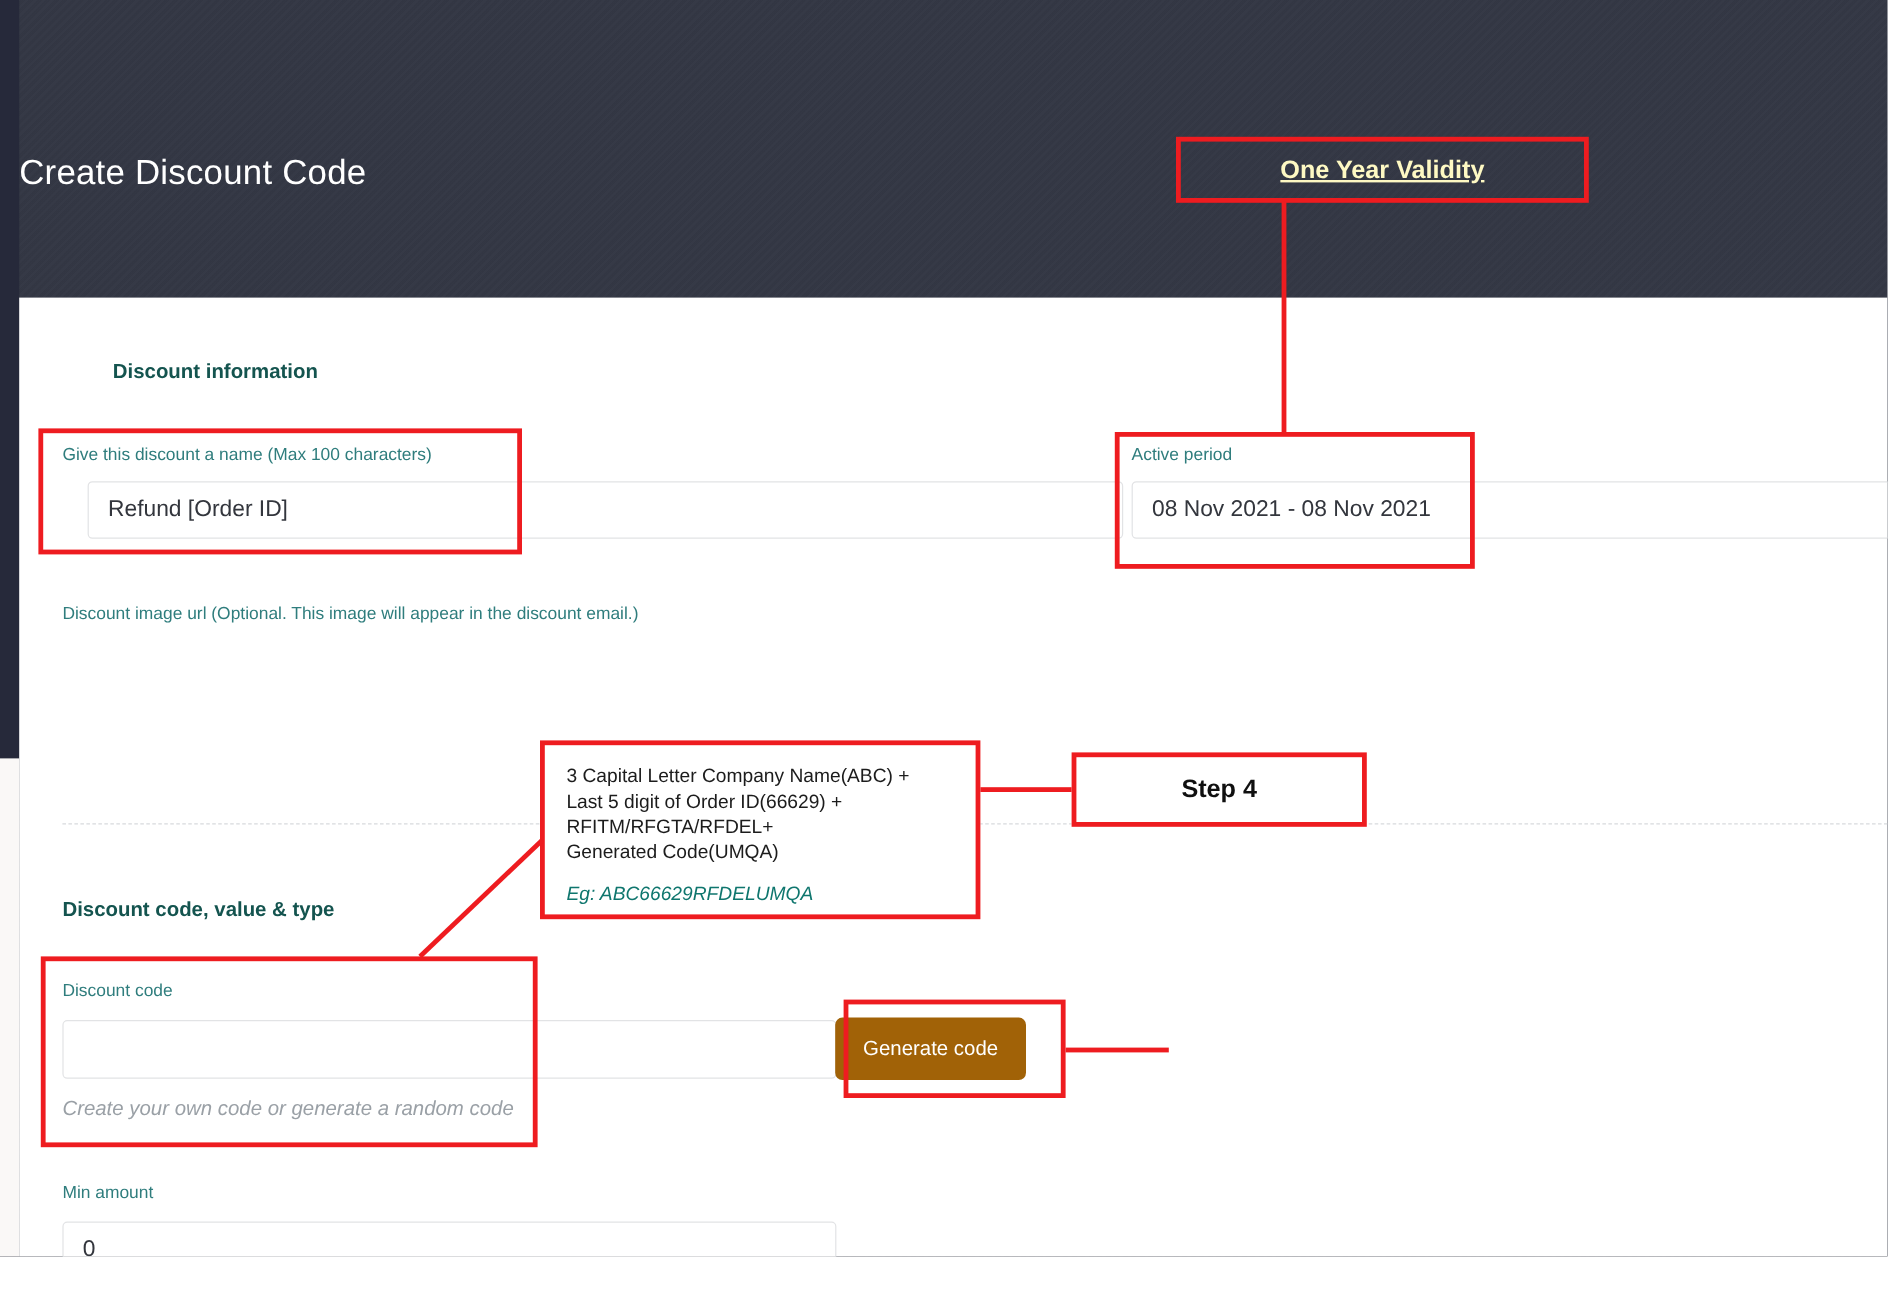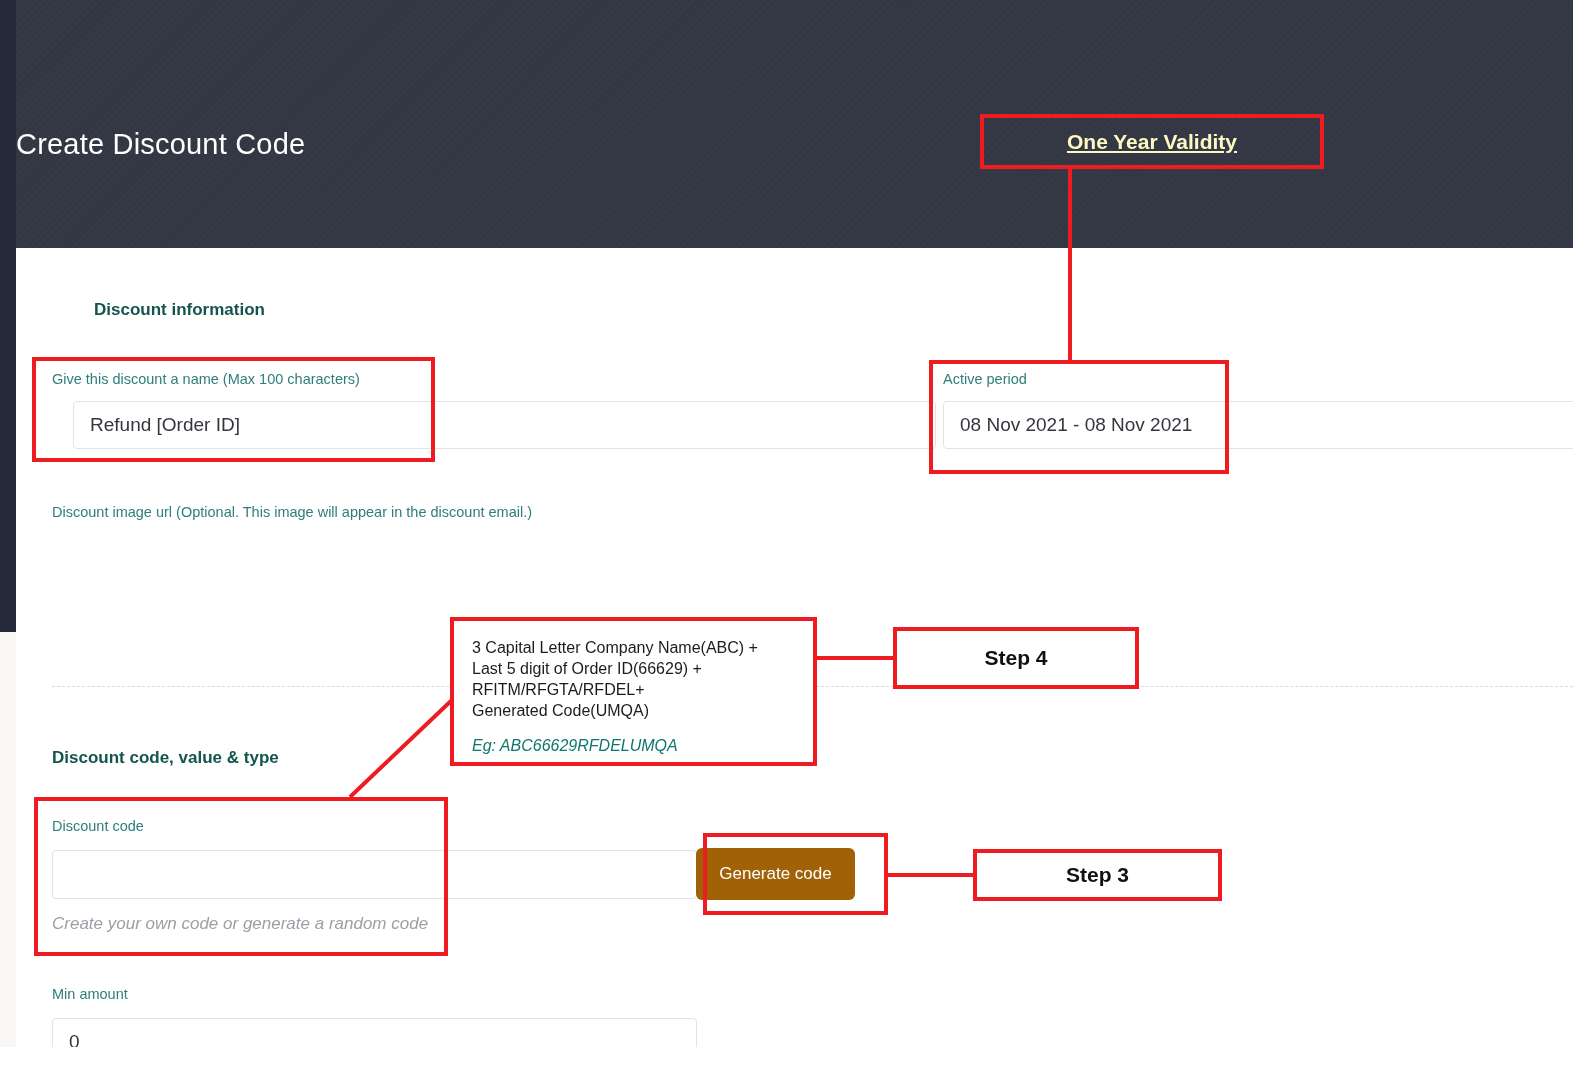--- a/index.html
+++ b/index.html
@@ -244,15 +244,14 @@
   <svg class="diag-svg">
     <line x1="452" y1="700" x2="350" y2="797" stroke="#ee1c20" stroke-width="4"></line>
   </svg>
 
   <div class="anno-box" style="left:34px; top:797px; width:414px; height:159px;"></div>
 
   <div class="anno-box" style="left:703px; top:833px; width:185px; height:82px;"></div>
 
   <div class="anno-line-h" style="left:888px; top:873px; width:86px;"></div>
 
-  <div class="anno-label on-light" style="left:973px; top:849px; width:249px; height:52px;">Step 3</div>
 
 </div>
 
 </body></html>

